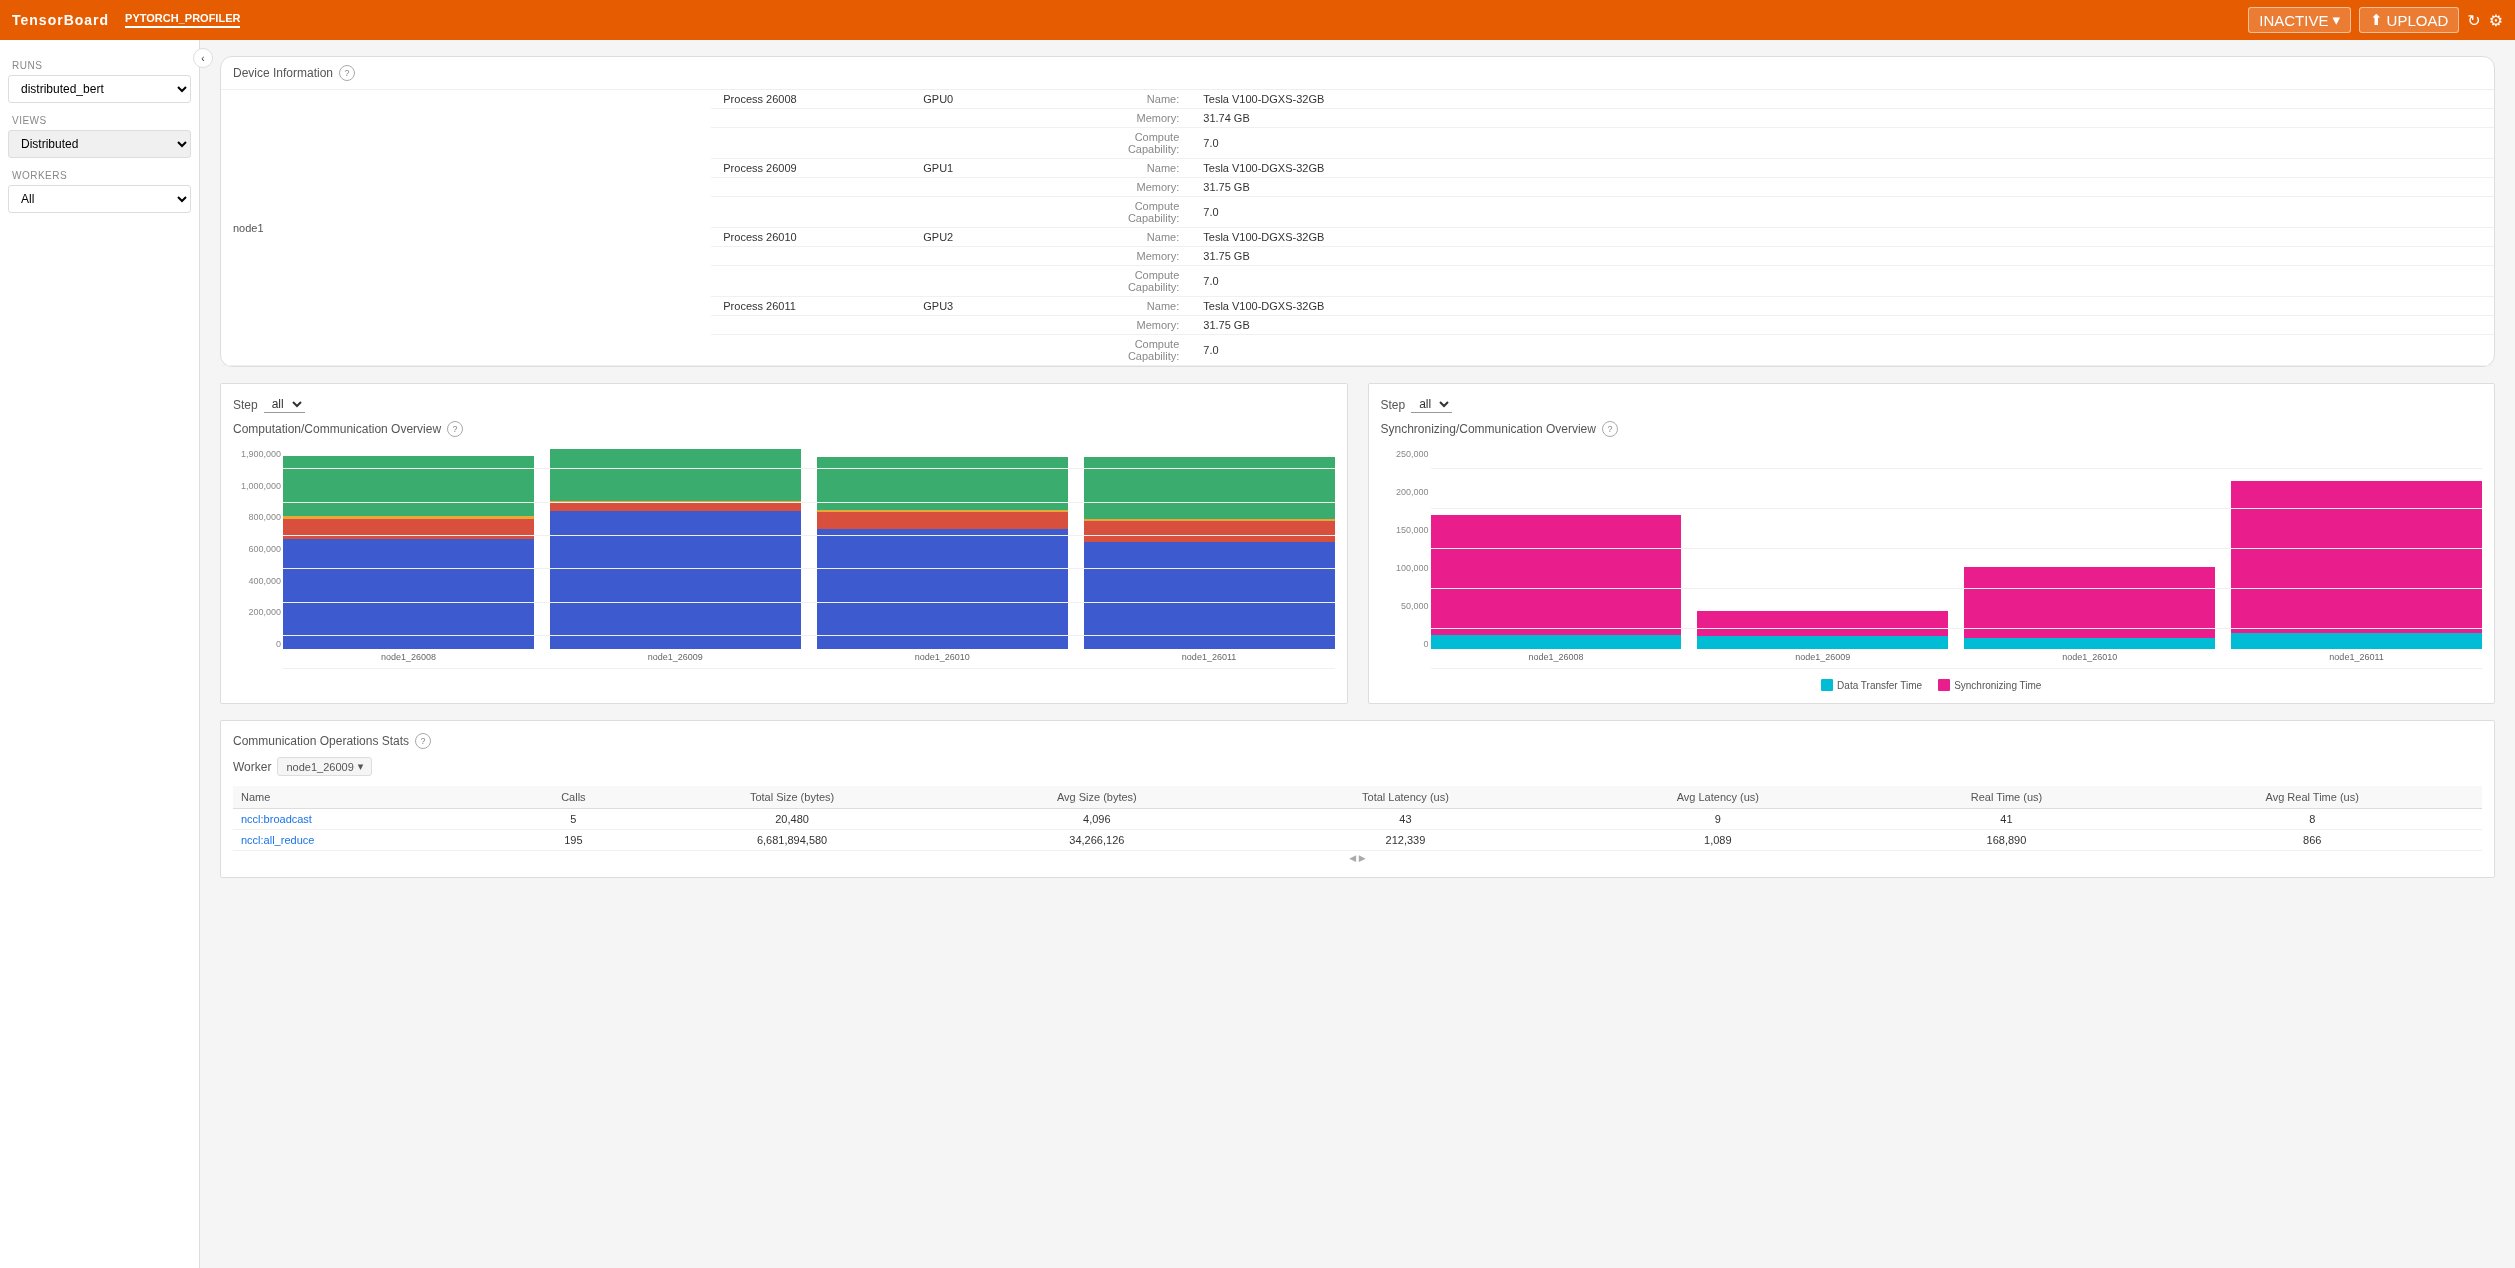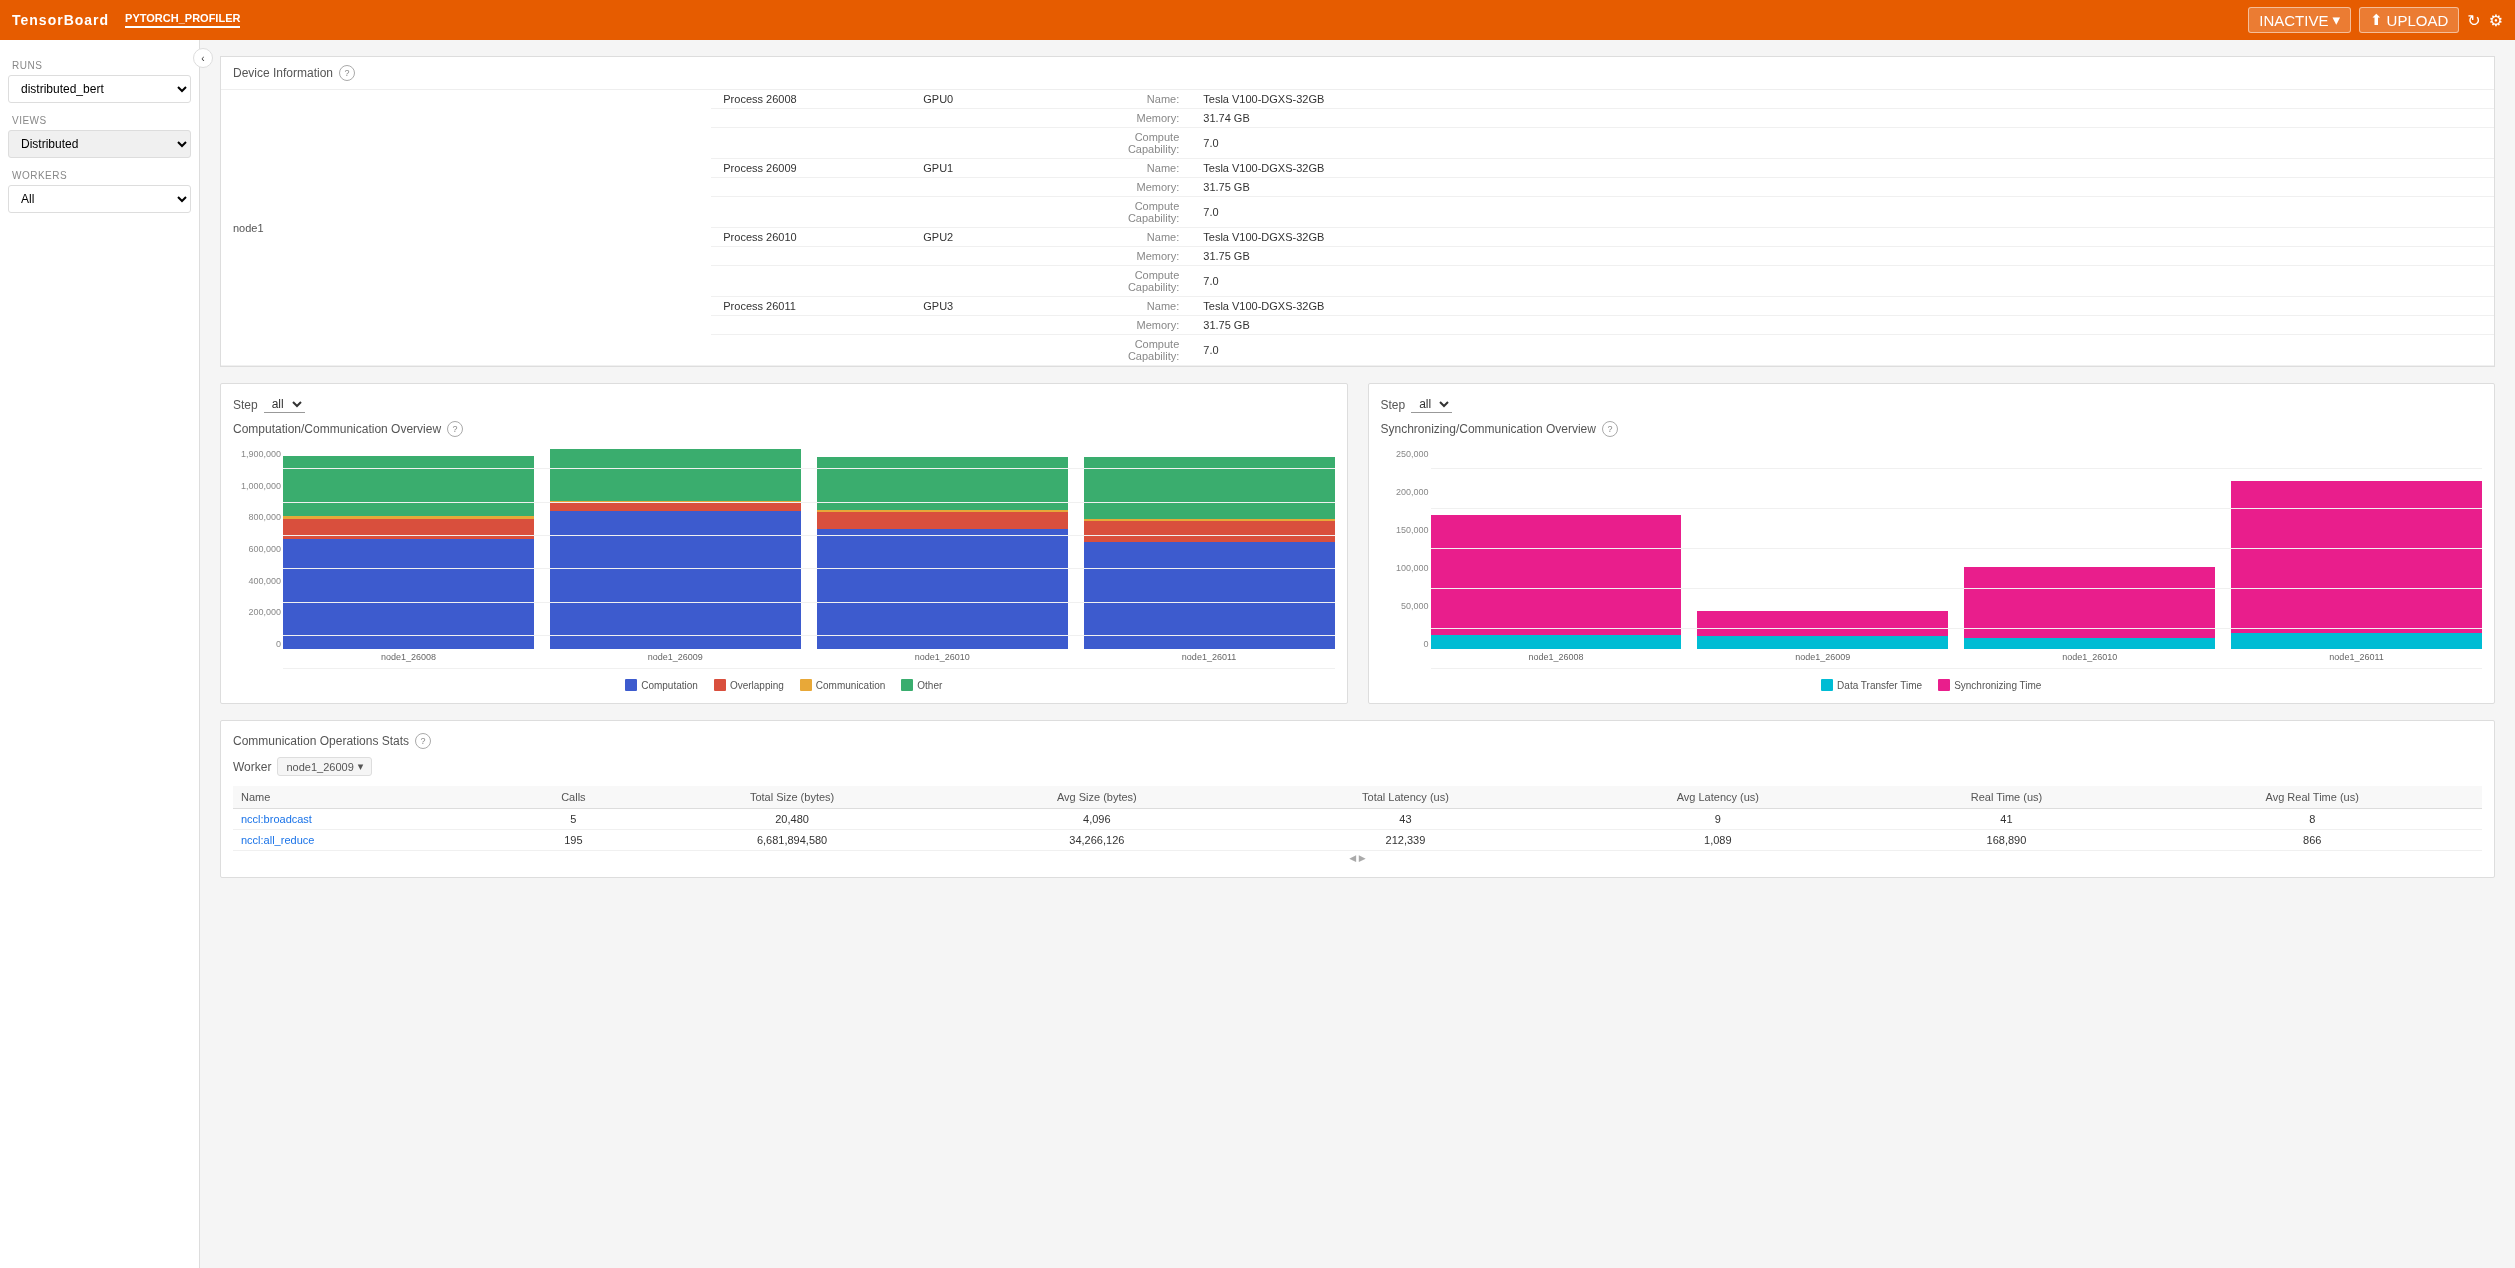--- a/index.html
+++ b/index.html
@@ -80,21 +80,21 @@
 
     
     .main { flex: 1; padding: 16px 20px; overflow-x: auto; }
 
     .page-title { font-size: 20px; font-weight: 400; color: #333; margin-bottom: 16px; }
 
     
     .panel {
       background: #fff;
       border: 1px solid #ddd;
-      border-radius: 0;
+      border-radius: 12px;
       margin-bottom: 16px;
     }
     .panel-header {
       padding: 8px 12px;
       font-size: 12px;
       font-weight: 500;
       color: #555;
       display: flex; align-items: center; gap: 6px;
       border-bottom: 1px solid #eee;
     }
@@ -441,38 +441,20 @@
     <div style="height:61.66666666666667px;background:#3aad6e;width:100%;"></div>
   </div>
             </div>
           <div style="display:flex; padding-left:50px; gap:16px;" id="comp-labels">
               <div style="flex: 1 1 0%; font-size: 9px; color: rgb(102, 102, 102); text-align: center; margin-top: 3px; white-space: nowrap; overflow: hidden;">node1_26008</div>
               <div style="flex: 1 1 0%; font-size: 9px; color: rgb(102, 102, 102); text-align: center; margin-top: 3px; white-space: nowrap; overflow: hidden;">node1_26009</div>
               <div style="flex: 1 1 0%; font-size: 9px; color: rgb(102, 102, 102); text-align: center; margin-top: 3px; white-space: nowrap; overflow: hidden;">node1_26010</div>
               <div style="flex: 1 1 0%; font-size: 9px; color: rgb(102, 102, 102); text-align: center; margin-top: 3px; white-space: nowrap; overflow: hidden;">node1_26011</div>
             </div>
         </div>
-        <div class="chart-legend" id="comp-legend">
-            <div class="legend-item">
-              <div class="legend-dot" style="background:#3d5bce;"></div>
-              <span>Computation</span>
-            </div>
-            <div class="legend-item">
-              <div class="legend-dot" style="background:#d94f3d;"></div>
-              <span>Overlapping</span>
-            </div>
-            <div class="legend-item">
-              <div class="legend-dot" style="background:#e8a838;"></div>
-              <span>Communication</span>
-            </div>
-            <div class="legend-item">
-              <div class="legend-dot" style="background:#3aad6e;"></div>
-              <span>Other</span>
-            </div>
-          </div>
       </div>
 
       <div class="chart-panel">
         <div class="step-row">
           <span>Step</span>
           <select class="step-select">
             <option>all</option>
           </select>
         </div>
         <div class="chart-title">

